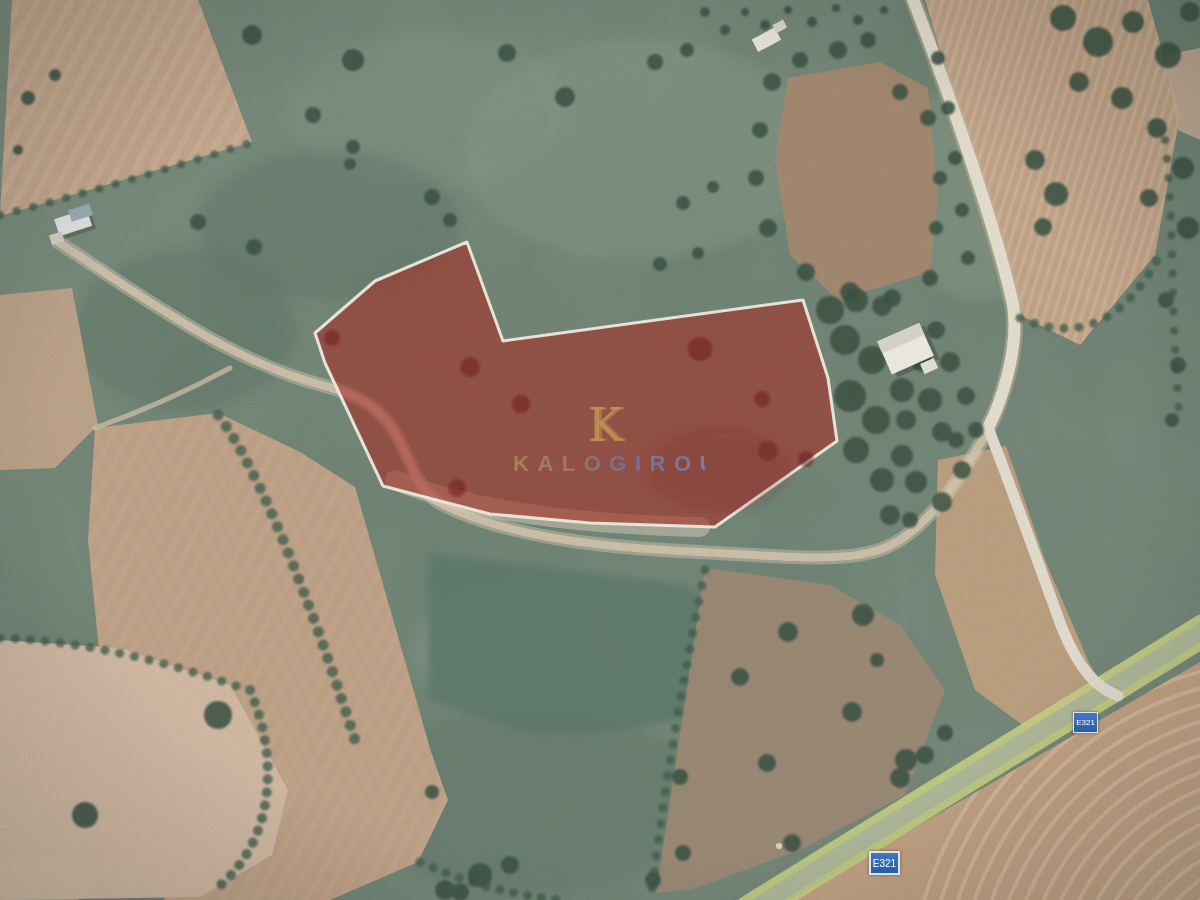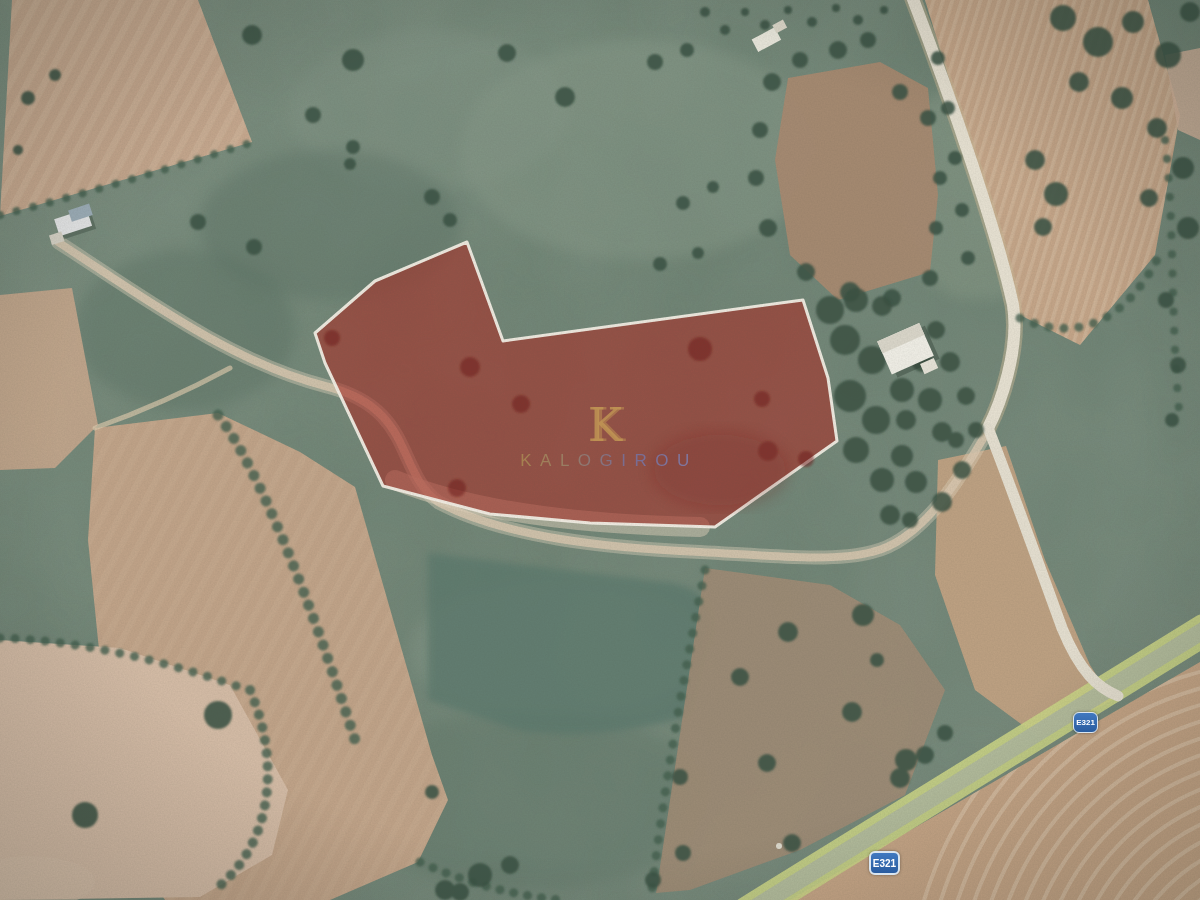--- a/index.html
+++ b/index.html
@@ -6,29 +6,29 @@
   .stage{position:relative;width:1200px;height:900px;overflow:hidden;
          font-family:"Liberation Sans",sans-serif;}
   .stage > svg{position:absolute;left:0;top:0;display:block;}
 
   
   .watermark{position:absolute;left:505px;top:402px;width:200px;text-align:center;}
   .watermark .logo{
     font-family:"DejaVu Serif",serif;font-size:46px;line-height:1;font-weight:400;
     color:rgba(193,150,84,.82);text-shadow:3px 0 0 rgba(193,150,84,.5);}
   .watermark .brand{
-    margin-top:3px;font-size:17px;font-weight:400;letter-spacing:8.5px;padding-left:8px;
+    margin-top:3px;font-size:22px;font-weight:700;letter-spacing:8.5px;padding-left:8px;
     background:linear-gradient(90deg,#b08a4a 0%,#9a8468 30%,#74709f 62%,#8282b2 100%);
     -webkit-background-clip:text;background-clip:text;-webkit-text-fill-color:transparent;
     opacity:.88;}
 
   
   .badge{position:absolute;display:flex;align-items:center;justify-content:center;
     background:linear-gradient(180deg,#4079c0,#2a5c9f);
-    border:2px solid #d9e5f0;border-radius:6px;color:#fff;font-weight:700;
+    border:2px solid #d9e5f0;border-radius:0;color:#fff;font-weight:400;
     box-shadow:0 0 3px rgba(0,0,0,.4);box-sizing:border-box;}
   .badge.b1{left:1073px;top:712px;width:25px;height:21px;font-size:8px;border-width:1.5px;}
   .badge.b2{left:869px;top:851px;width:31px;height:24px;font-size:10px;}
 </style>
 </head>
 <body>
 
 <div class="stage">
 
   <svg width="1200" height="900" viewBox="0 0 1200 900">

